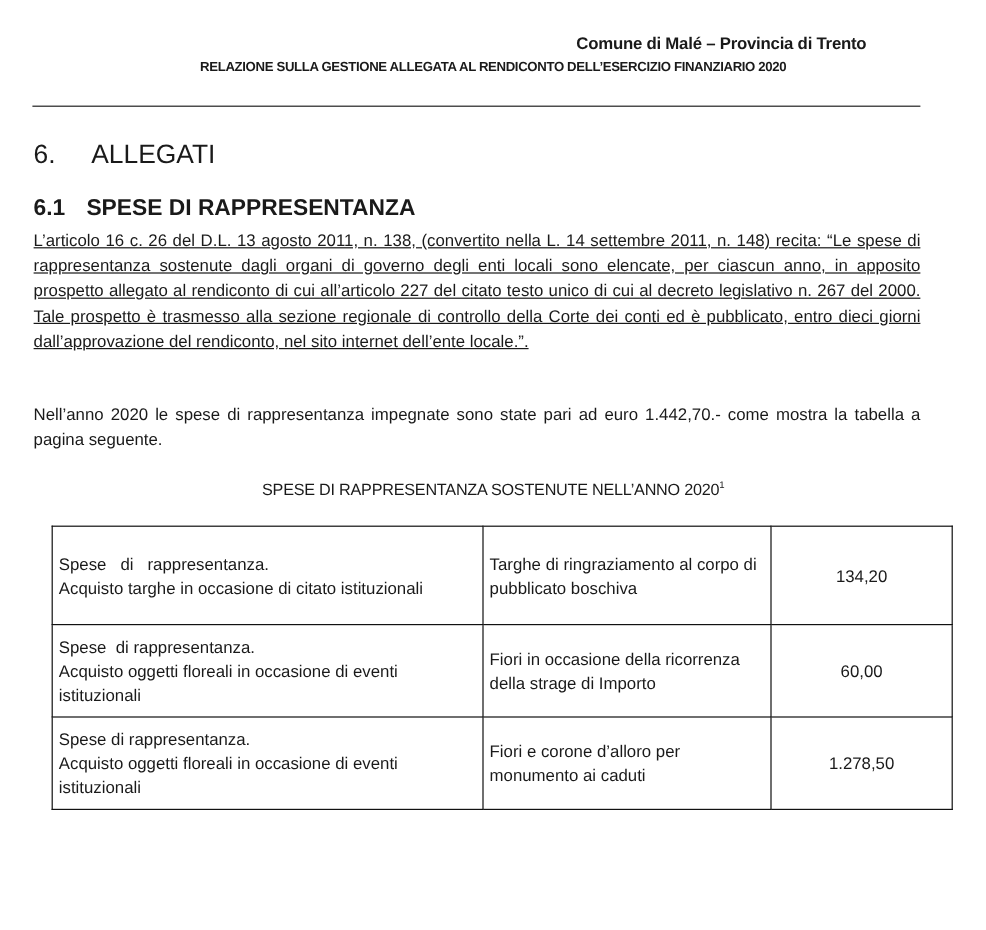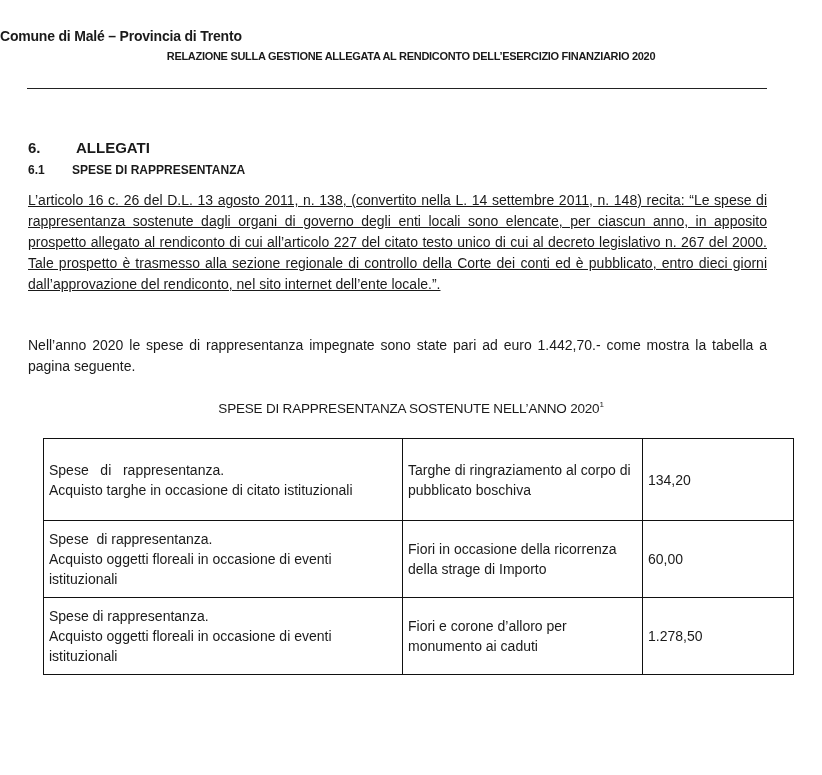--- a/index.html
+++ b/index.html
@@ -1,28 +1,28 @@
 <!DOCTYPE html>
 <html><head>
   <meta charset="utf-8">
   <style>
     html, body { margin: 0; padding: 0; background: #ffffff; }
     body {
       width: 822px; height: 775px; position: relative; overflow: hidden;
       font-family: "Liberation Sans", sans-serif; color: #1a1a1a;
     }
-    .hdr1 { position: absolute; left: 0; width: 722px; top: 28px; text-align: left;
+    .hdr1 { position: absolute; left: 0; width: 722px; top: 28px; text-align: right;
       font-size: 14px; font-weight: bold; letter-spacing: -0.2px; }
     .hdr2 { position: absolute; left: 0; width: 822px; top: 50px; text-align: center;
       font-size: 11px; font-weight: bold; letter-spacing: -0.3px; }
     .rule { position: absolute; left: 27px; width: 740px; top: 88px; height: 0;
       border-top: 1.2px solid #222; }
-    .h1 { position: absolute; left: 28px; top: 116px; font-size: 15px; font-weight: bold; margin-top: 23px; }
+    .h1 { position: absolute; left: 28px; top: 116px; font-size: 22px; font-weight: normal; }
     .h1 .num { display: inline-block; width: 48px; }
-    .h2 { position: absolute; left: 28px; top: 163px; font-size: 12px; font-weight: bold; }
+    .h2 { position: absolute; left: 28px; top: 163px; font-size: 19px; font-weight: bold; }
     .h2 .num { display: inline-block; width: 44px; }
     .para { position: absolute; left: 28px; width: 739px; font-size: 14px; line-height: 21px;
       text-align: justify; }
     .p1 { top: 190px; text-decoration: underline; }
     .p2 { top: 335px; }
     .caption { position: absolute; left: 0; width: 822px; top: 400px; text-align: center;
       font-size: 13.5px; letter-spacing: -0.2px; }
     .caption sup { font-size: 8px; }
     table.spese {
       position: absolute; left: 43px; top: 438px; width: 750px;
@@ -30,21 +30,21 @@
     }
     table.spese td, table.spese th {
       border: 1.5px solid #111; padding: 2px 5px; vertical-align: middle; font-weight: normal;
       line-height: 20px;
     }
     table.spese th { background: #ffff99; text-align: center; height: 38px; }
     table.spese tr.r1 td { height: 77px; }
     table.spese tr.r2 td { height: 72px; }
     table.spese tr.r3 td { height: 72px; }
     table.spese tr.tot td { height: 33px; }
-    .amt { text-align: left; }
+    .amt { text-align: center; }
     .tot-label { text-align: right; padding-right: 70px !important; }
   </style>
 </head>
 <body>
 
 <div class="hdr1">Comune di Malé – Provincia di Trento</div>
 <div class="hdr2">RELAZIONE SULLA GESTIONE ALLEGATA AL RENDICONTO DELL’ESERCIZIO FINANZIARIO 2020</div>
 <div class="rule"></div>
 
 <div class="h1">

